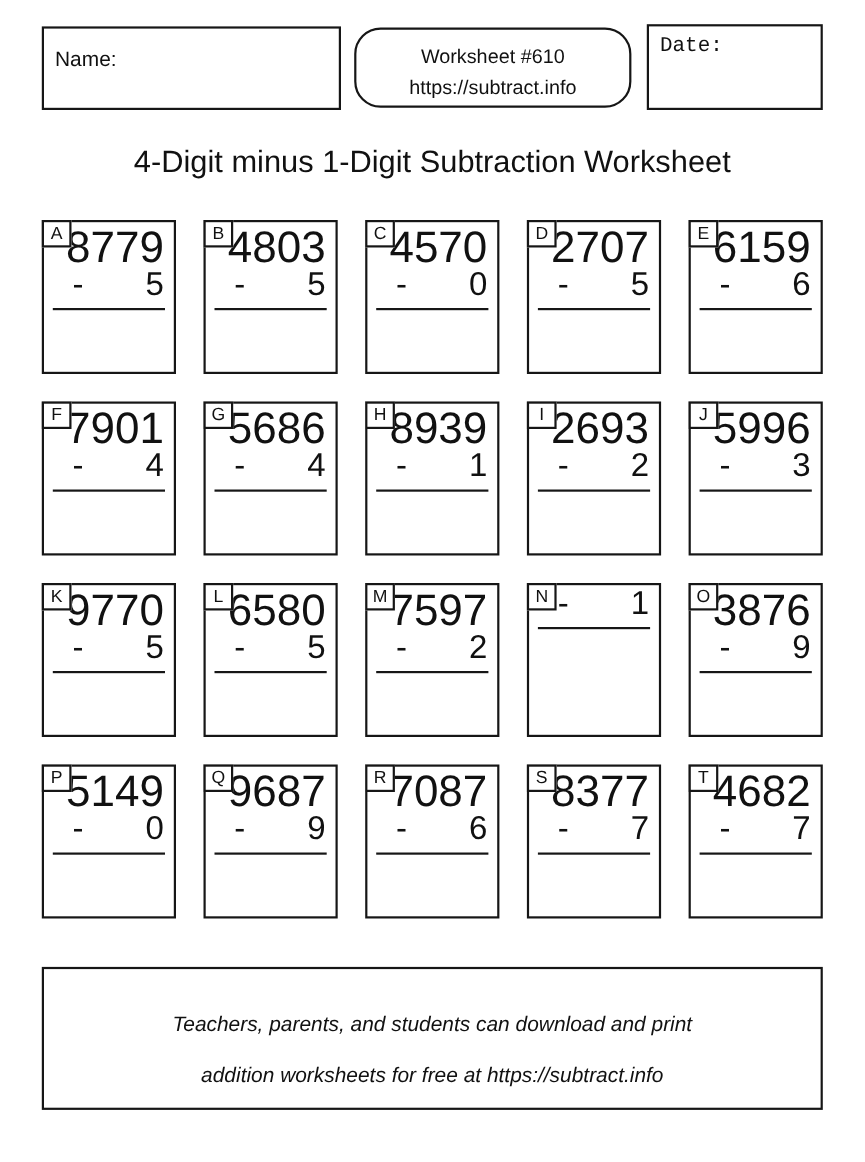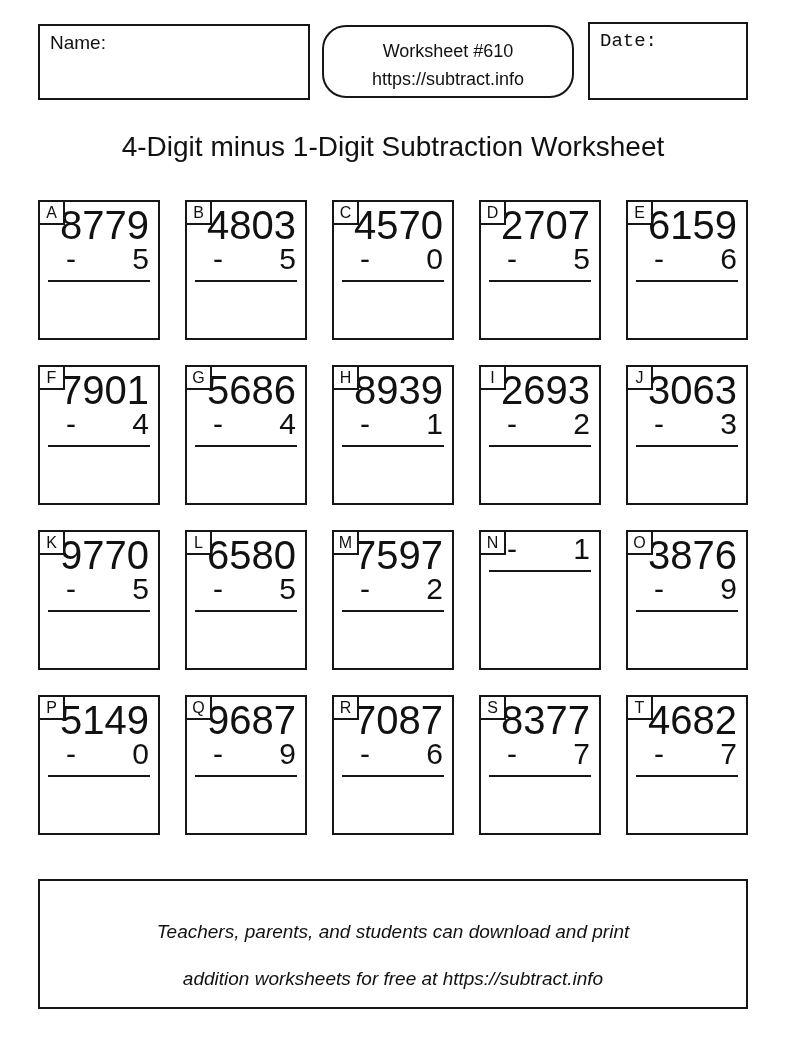--- a/index.html
+++ b/index.html
@@ -8,21 +8,21 @@
     width: 786px;
     height: 1056px;
     background: #ffffff;
     font-family: "Liberation Sans", "DejaVu Sans", sans-serif;
     color: #111111;
     overflow: hidden;
   }
   .box { border: 2px solid #161616; box-sizing: border-box; position: absolute; background: #ffffff; }
 
   
-  .name-box  { left: 38px;  top: 24px; width: 272px; height: 76px; padding: 6px 10px; font-size: 19px; }
+  .name-box  { left: 38px;  top: 24px; width: 272px; height: 76px; padding: 18px 10px; font-size: 19px; }
   .date-box  { left: 588px; top: 22px; width: 160px; height: 78px; padding: 6px 10px; font-size: 19px; font-family: Liberation Mono, monospace; }
   .sheet-box { left: 322px; top: 25px; width: 252px; height: 73px; text-align: center;
                padding-top: 10px; font-size: 18px; line-height: 28px; border-radius: 24px; }
   .fill-area { position: absolute; left: 2px; right: 2px; top: 30px; bottom: 2px; }
 
   
   .title {
     position: absolute; left: 0; top: 131px; width: 100%;
     text-align: center; font-size: 28px; color: #111111;
   }
@@ -185,21 +185,21 @@
     <div class="subrow">
       <span>-</span>
       <span>2</span>
     </div>
     <div class="answer-line"></div>
     <div class="answer-space"></div>
   </div>
 
   <div class="problem">
     <div class="plabel">J</div>
-    <div class="minuend">3063</div>
+    <div class="minuend">5996</div>
     <div class="subrow">
       <span>-</span>
       <span>3</span>
     </div>
     <div class="answer-line"></div>
     <div class="answer-space"></div>
   </div>
 
   <div class="problem">
     <div class="plabel">K</div>

